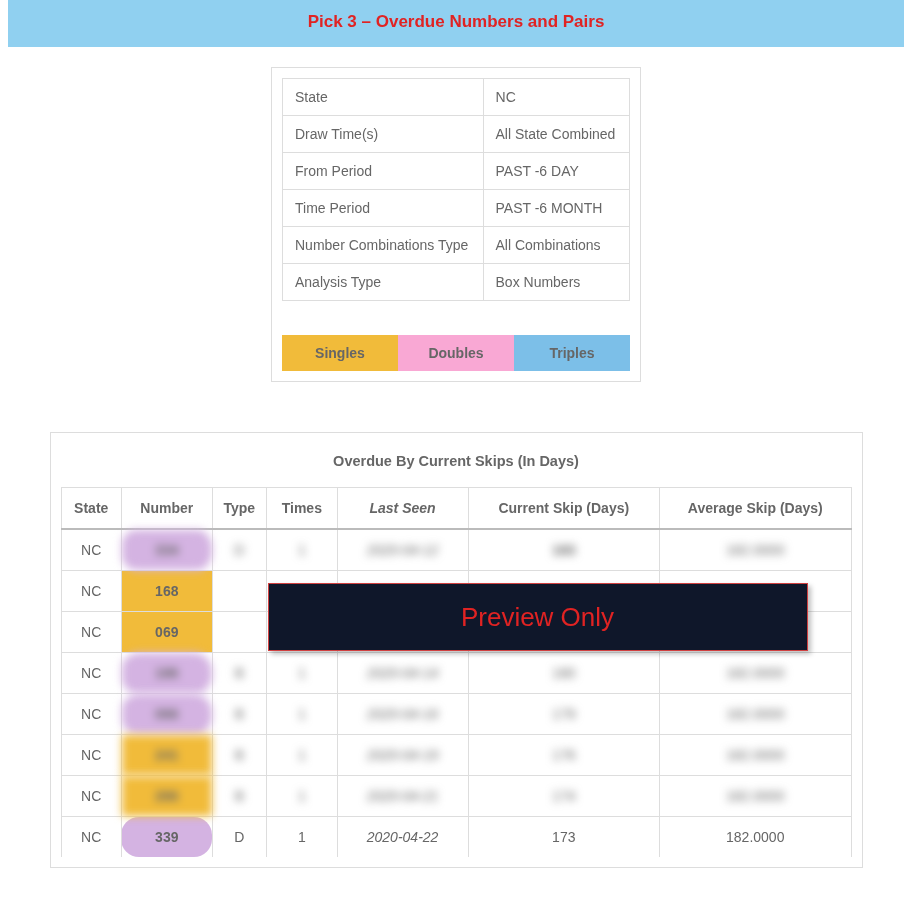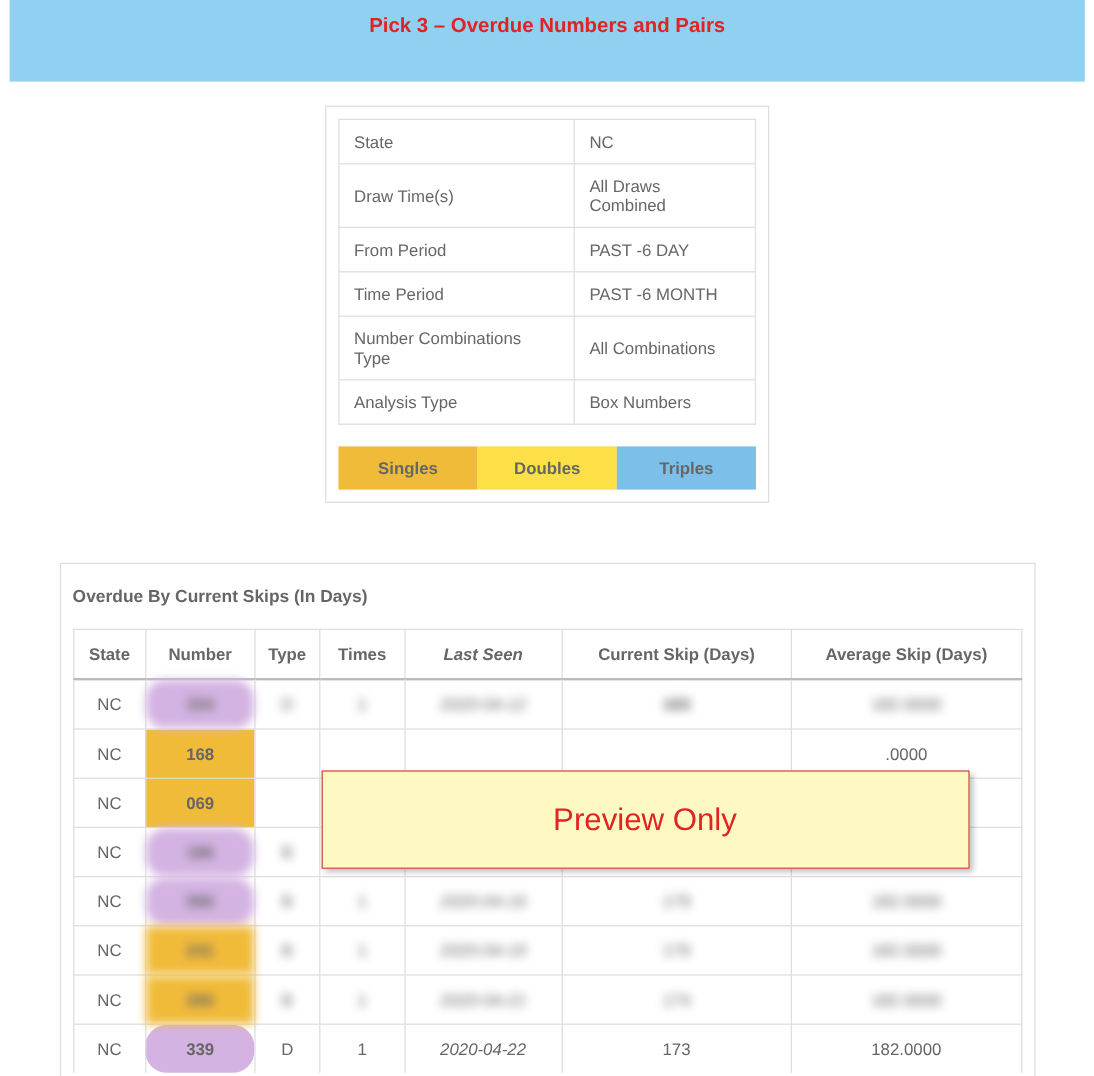--- a/index.html
+++ b/index.html
@@ -6,21 +6,21 @@
   body {
     margin: 0;
     font-family: Arial, Helvetica, sans-serif;
     background: #fff;
     color: #555;
     font-size: 14px;
   }
   .banner {
     background: #90d0f0;
     margin: 0 8px 20px 8px;
-    padding: 12px 0 36px 0;
+    padding: 12px 0 15px 0;
     text-align: center;
   }
   .banner h1 {
     margin: 0;
     color: #e02323;
     font-size: 17px;
     font-weight: bold;
   }
   .params-box {
     width: 370px;
@@ -33,44 +33,44 @@
     border-collapse: collapse;
   }
   .params-table td {
     border: 1px solid #ddd;
     padding: 10px 12px;
     color: #666;
     font-size: 14px;
   }
   .tabs {
     display: flex;
-    margin-top: 18px;
+    margin-top: 34px;
     border-radius: 13px;
   }
   .tab {
     flex: 1;
     text-align: center;
     padding: 10px 0;
     font-weight: bold;
     color: #666;
     font-size: 14px;
   }
   .tab-singles { background: #f1bb3a; }
-  .tab-doubles { background: #fde047; }
+  .tab-doubles { background: #f9a8d4; }
   .tab-triples { background: #7cbfe8; }
 
   .results-box {
     width: 813px;
     margin: 0 auto;
     border: 1px solid #ddd;
     padding: 10px;
     position: relative;
   }
   .results-title {
-    text-align: left;
+    text-align: center;
     font-weight: bold;
     color: #666;
     padding: 10px 0 18px 0;
     font-size: 14.5px;
   }
   .results-table {
     width: 100%;
     border-collapse: collapse;
     table-layout: fixed;
   }
@@ -103,28 +103,27 @@
   .num-yellow { background: #f1bb3a; }
 
   .blur { filter: blur(4px); color:#999; }
   .blur-red { filter: blur(4px); color:#e02323; font-weight:bold; }
 
   .preview-overlay {
     position: absolute;
     left: 217px;
     top: 150px;
     width: 540px;
-    height: 82px;
-    background: #fef9c3;
+    height: 68px;
+    background: #0f172a;
     border: 1px solid #d04040;
     box-shadow: 3px 3px 5px rgba(0,0,0,0.25);
     display: flex;
     align-items: center;
     justify-content: center;
-    margin-top: 22px;
   }
   .preview-overlay span {
     color: #e02323;
     font-size: 26px;
     font-weight: normal;
   }
   
   .results-table tr:last-child td { border-bottom: none; }
 </style>
 </head>
@@ -136,21 +135,21 @@
 
 <div class="params-box">
   <table class="params-table">
     <tbody id="params-body">
         <tr>
           <td>State</td>
           <td>NC</td>
         </tr>
         <tr>
           <td>Draw Time(s)</td>
-          <td>All Draws Combined</td>
+          <td>All State Combined</td>
         </tr>
         <tr>
           <td>From Period</td>
           <td>PAST -6 DAY</td>
         </tr>
         <tr>
           <td>Time Period</td>
           <td>PAST -6 MONTH</td>
         </tr>
         <tr>

